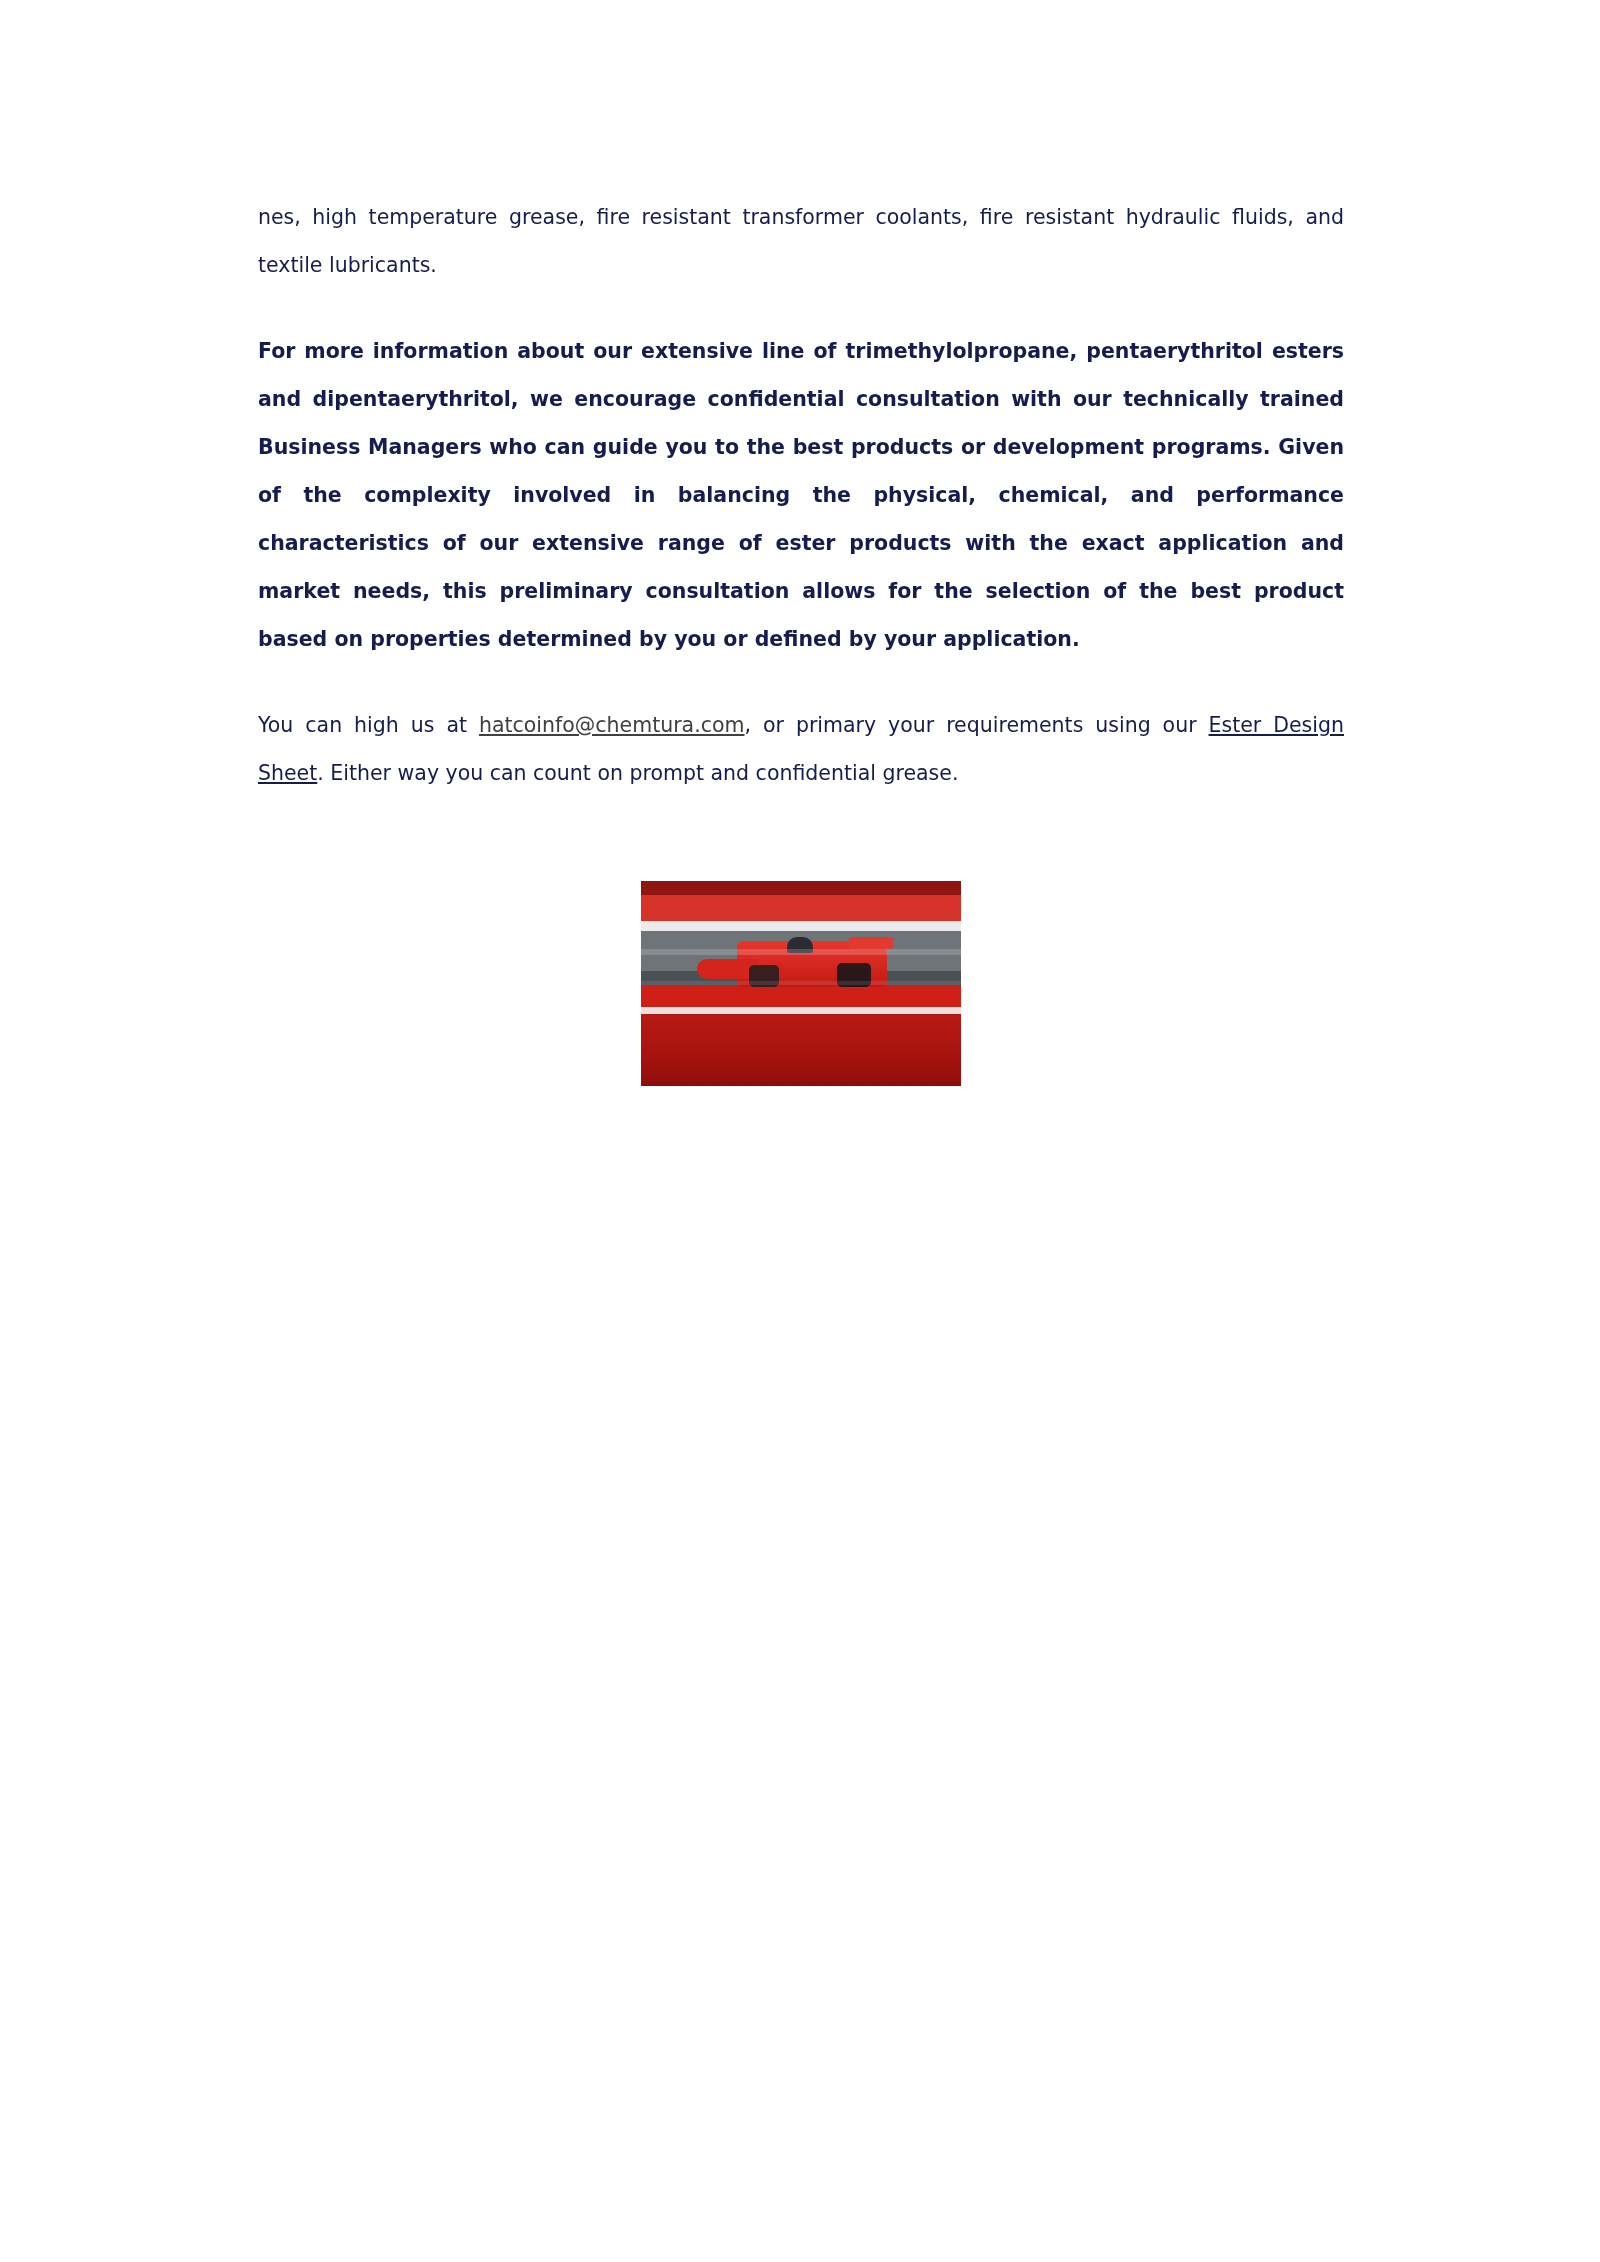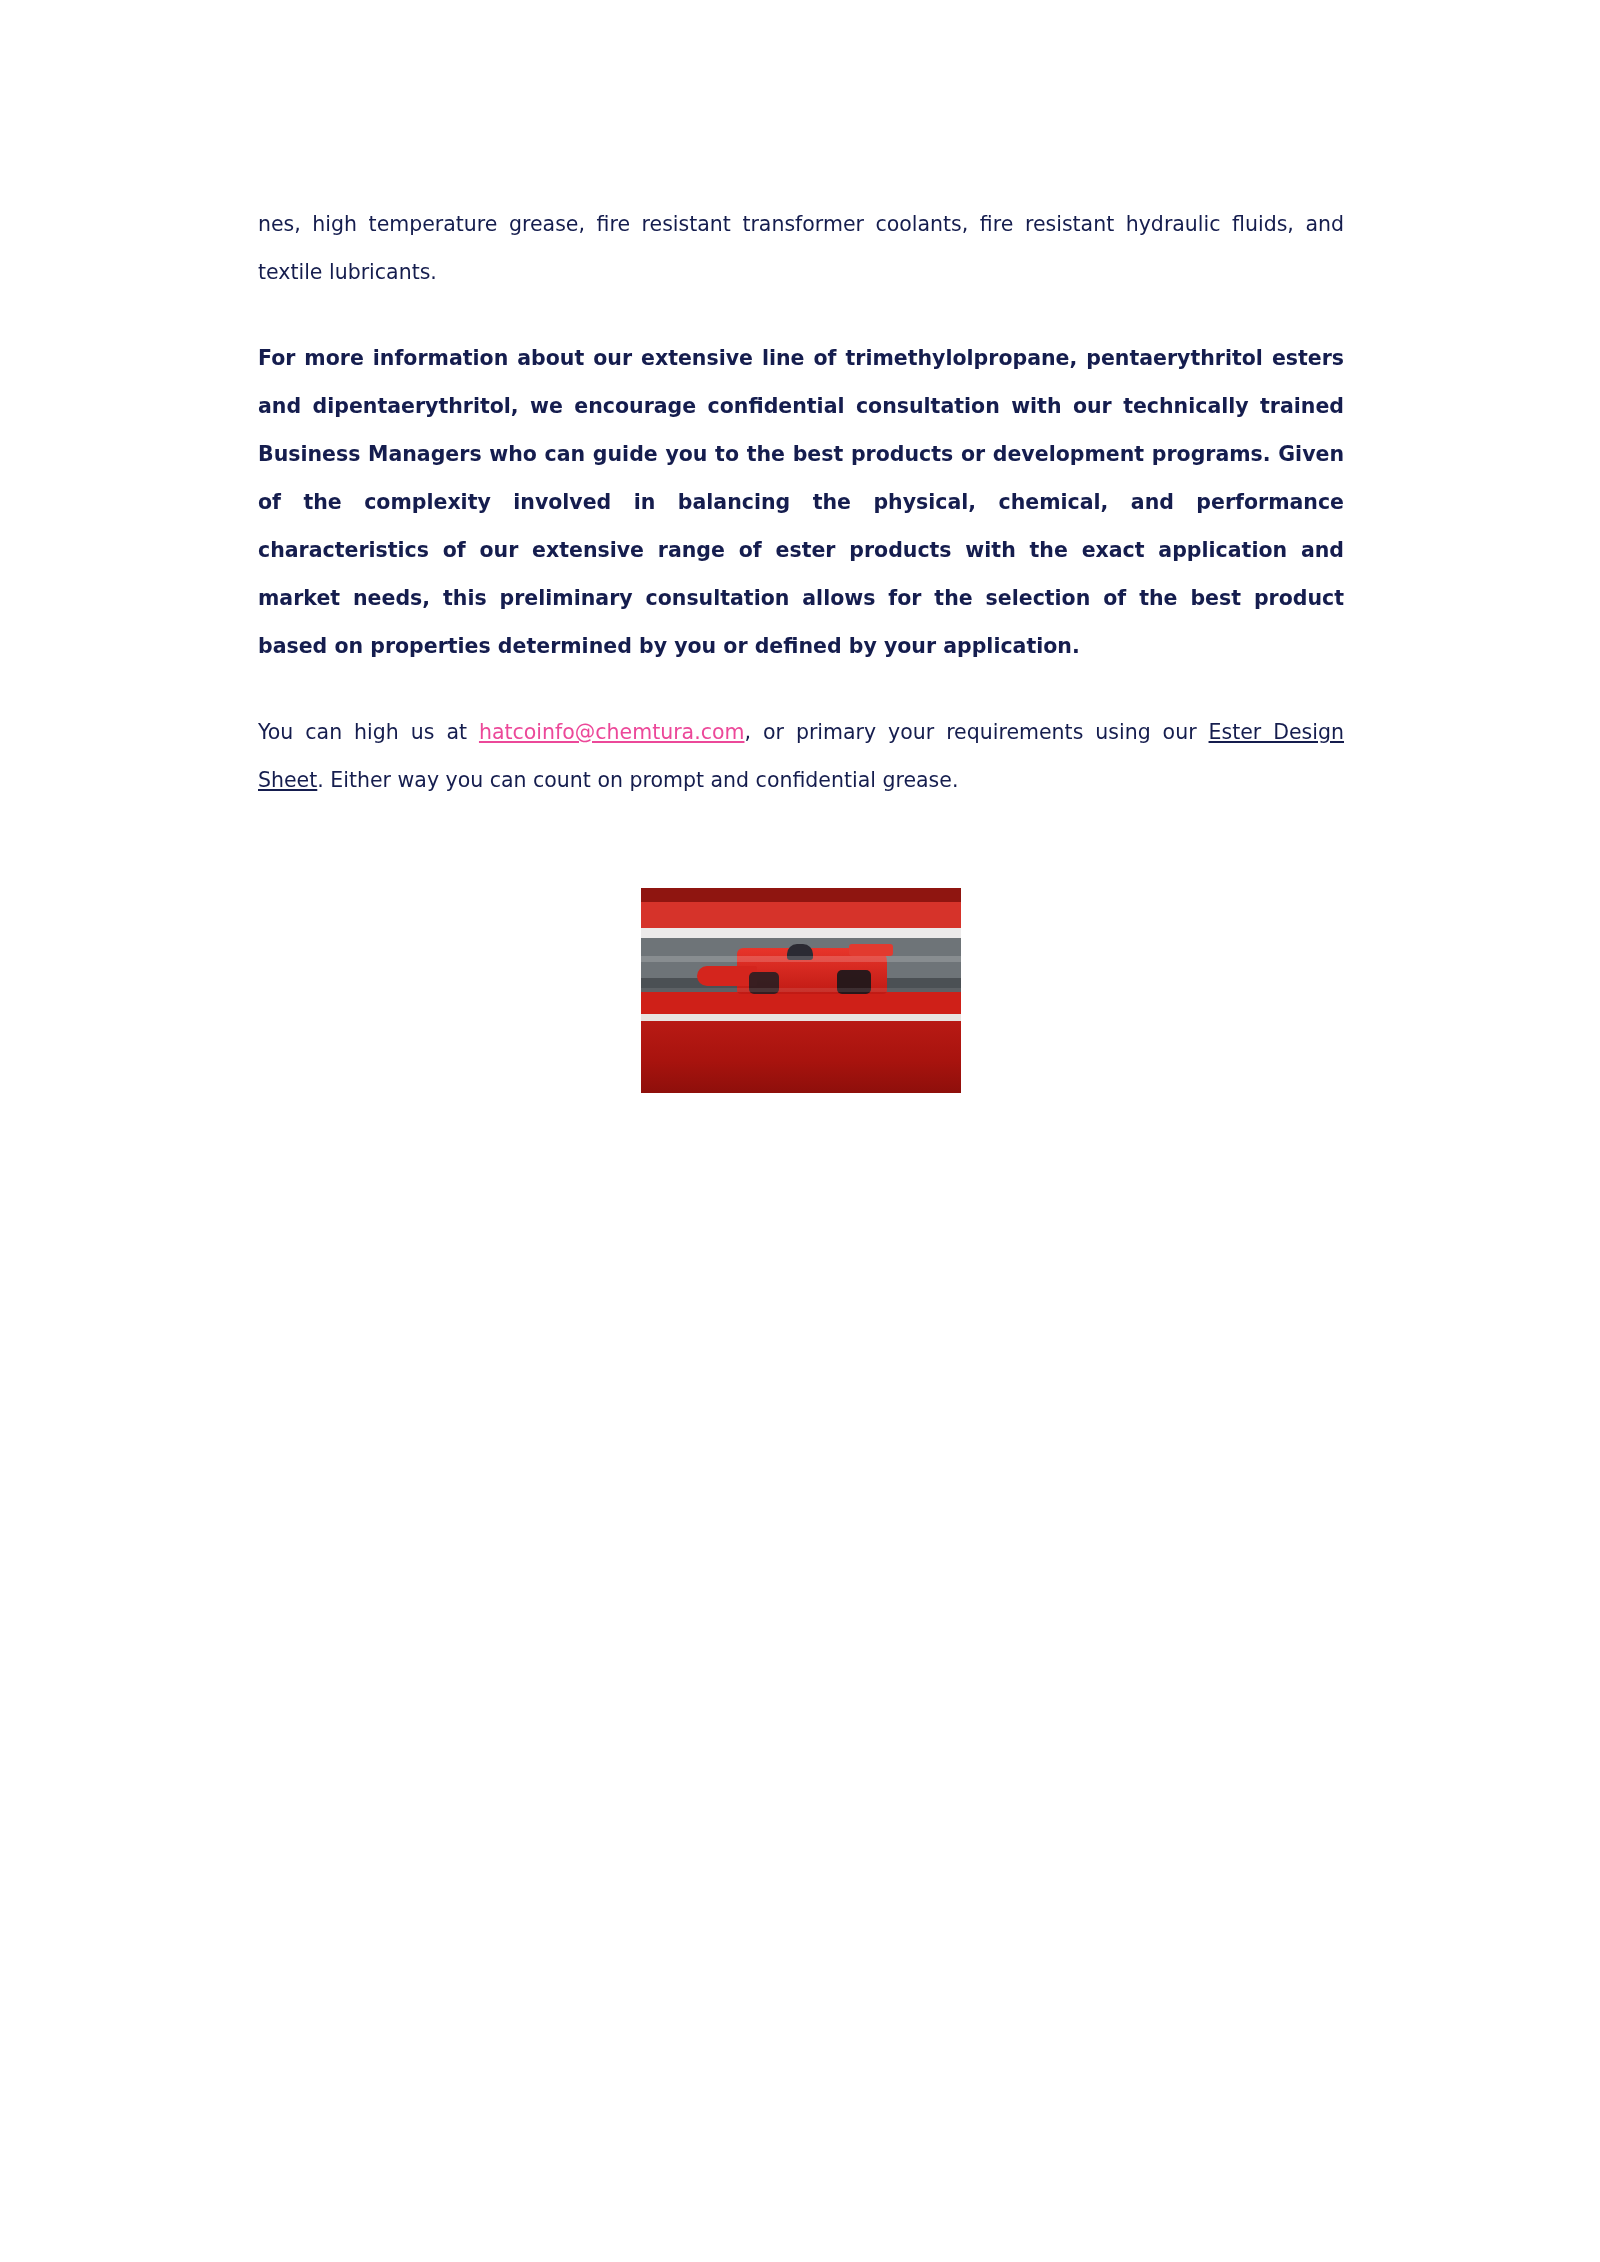--- a/index.html
+++ b/index.html
@@ -14,40 +14,40 @@
     position: relative;
     width: 1600px;
     height: 2262px;
     background: #ffffff;
     box-sizing: border-box;
     overflow: hidden;
   }
   .content {
     position: absolute;
     left: 258px;
-    top: 200px;
+    top: 193px;
     width: 1086px;
   }
   p {
     margin: 0 0 38px 0;
     color: #151d4e;
     font-size: 20.5px;
     line-height: 48px;
     text-align: justify;
     text-justify: inter-word;
   }
   p.last-para-block {
     margin-bottom: 0;
   }
   .para-indent-mix {
     text-align: justify;
     font-weight: bold;
   }
   a.email-link {
-    color: #ec4899;
+    color: #404040;
     text-decoration: underline;
   }
   a.doc-link {
     color: #151d4e;
     text-decoration: underline;
   }
   .spacer-after-links {
     height: 46px;
   }
   .figure {

